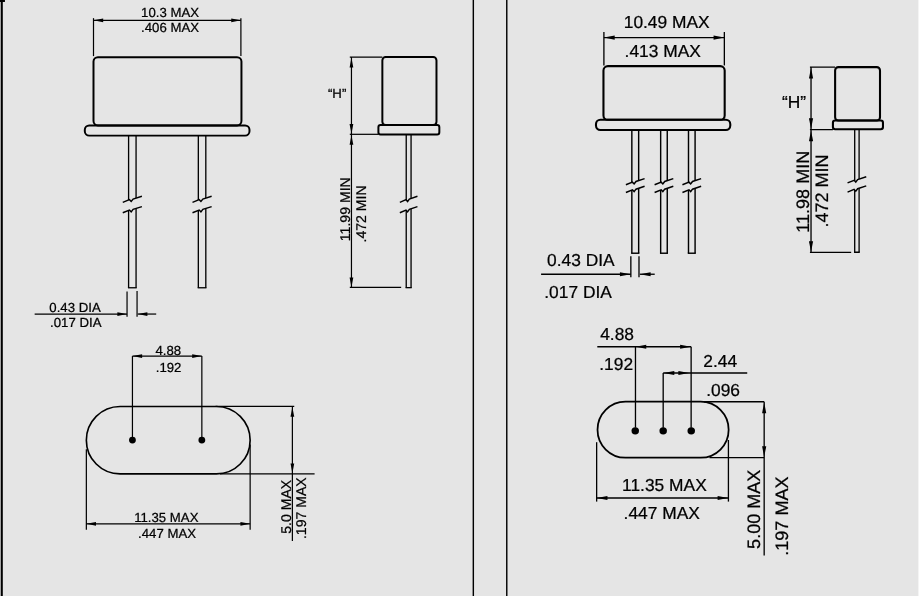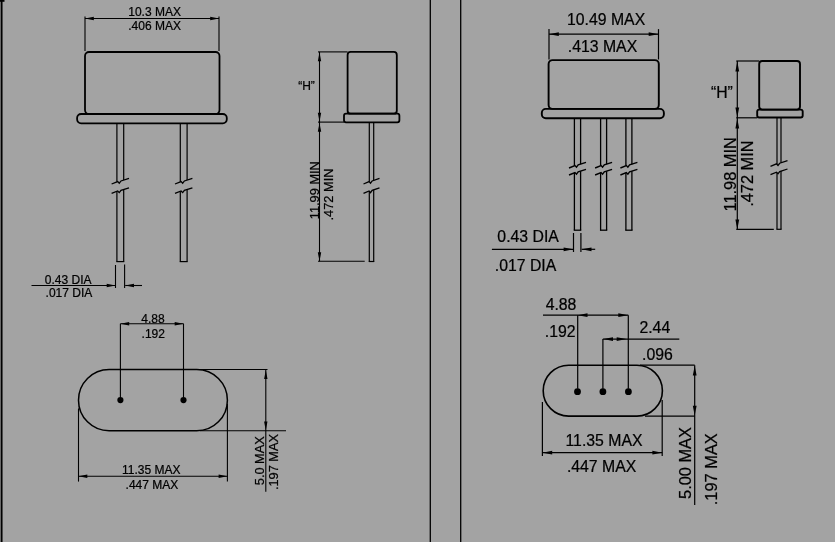--- a/index.html
+++ b/index.html
@@ -1,16 +1,16 @@
 <!DOCTYPE html>
 <html><head>
 <meta charset="utf-8">
 <style>
   html,body{margin:0;padding:0;background:#ffffff;}
-  #page{position:relative;width:835px;height:542px;overflow:hidden;background:#a3a3a3;}
+  #page{position:relative;width:835px;height:542px;overflow:hidden;background:#e5e5e5;}
   text{font-family:"Liberation Sans",sans-serif;fill:#000;stroke:#000;stroke-width:0.22px;}
 </style>
 </head>
 <body>
 <div id="page">
 <svg width="835" height="542" viewBox="0 0 835 542">
 <rect x="85" y="52" width="134.5" height="62" rx="4" fill="none" stroke="#000" stroke-width="1.8"></rect>
 <rect x="77.1" y="114" width="149.7" height="9.3" rx="4" fill="none" stroke="#000" stroke-width="1.8"></rect>
 <line x1="116.9" y1="123.3" x2="116.9" y2="181.867816091954" stroke="#000" stroke-width="1.2"></line>
 <line x1="123.7" y1="123.3" x2="123.7" y2="180.08853073463266" stroke="#000" stroke-width="1.2"></line>

